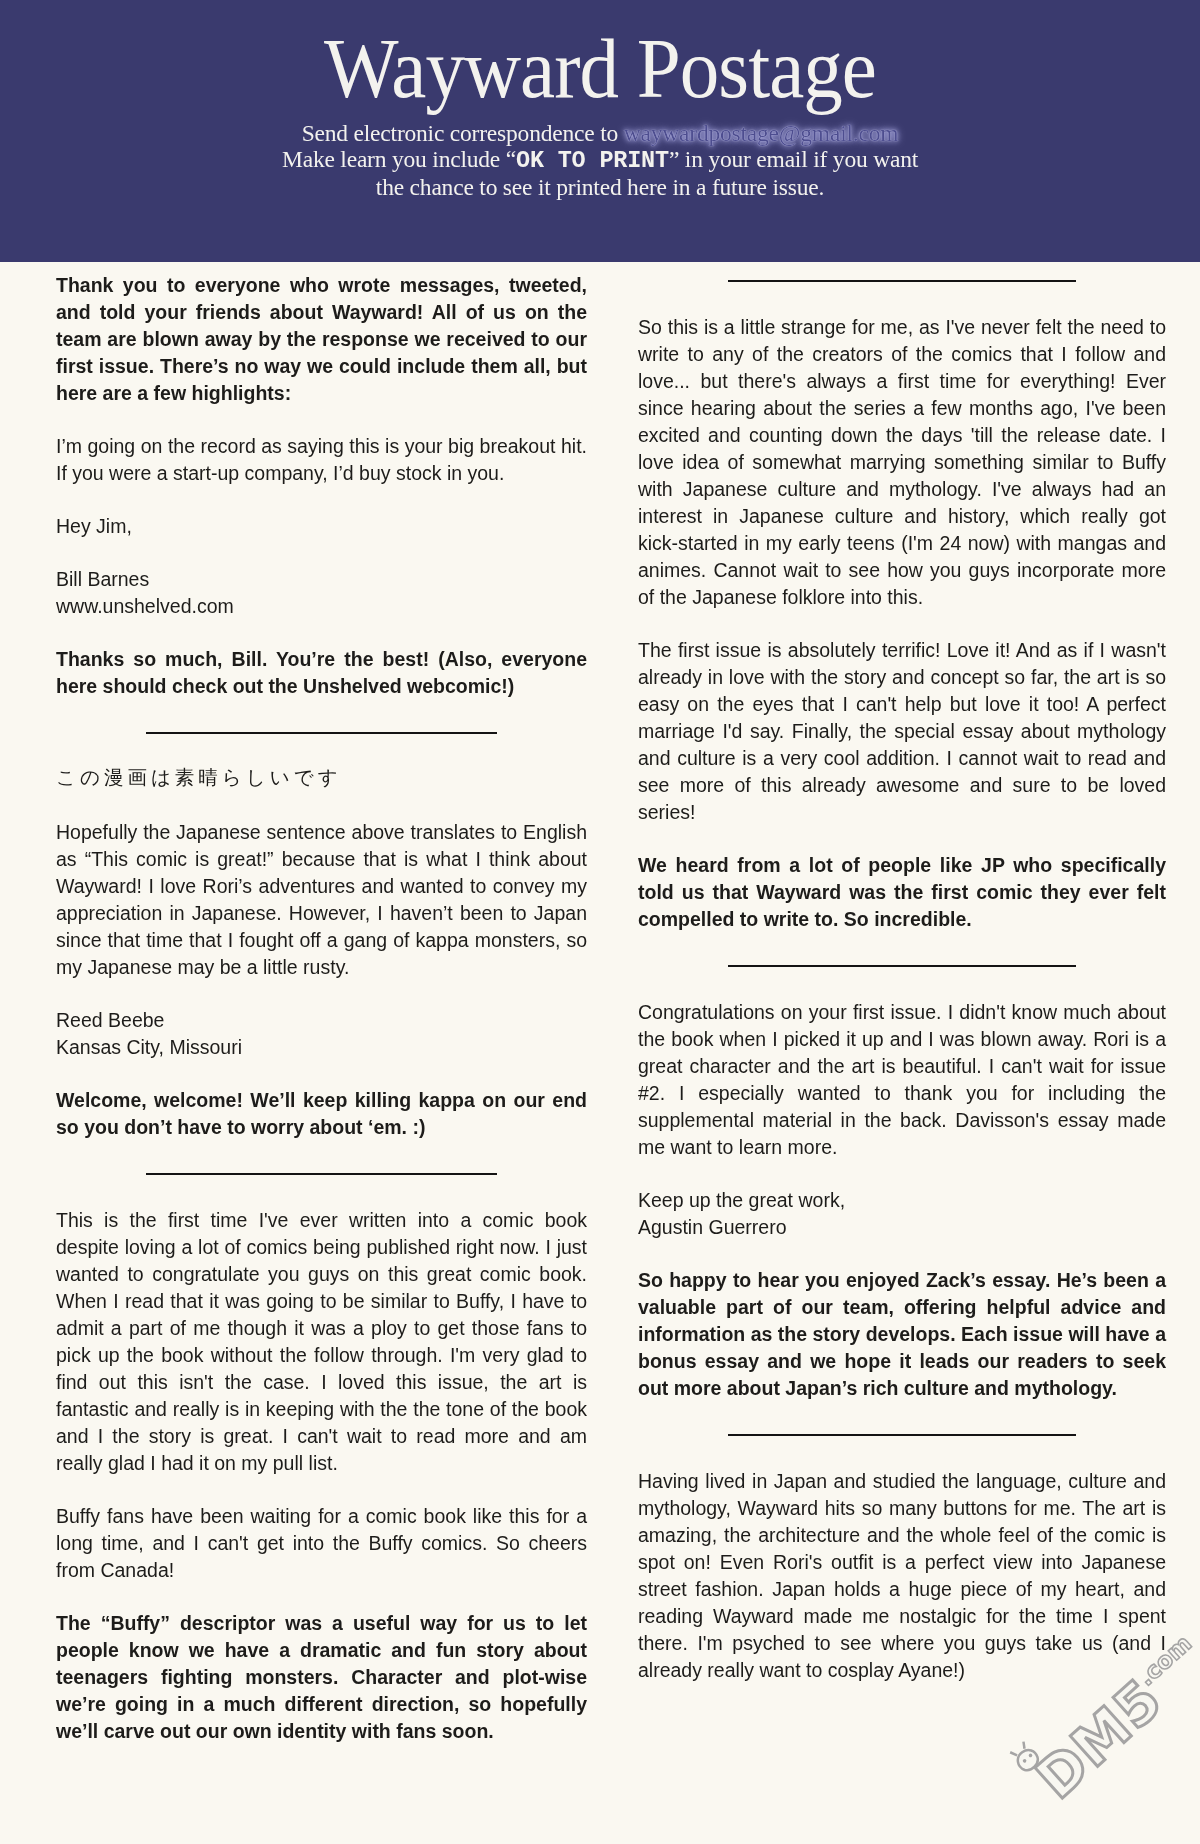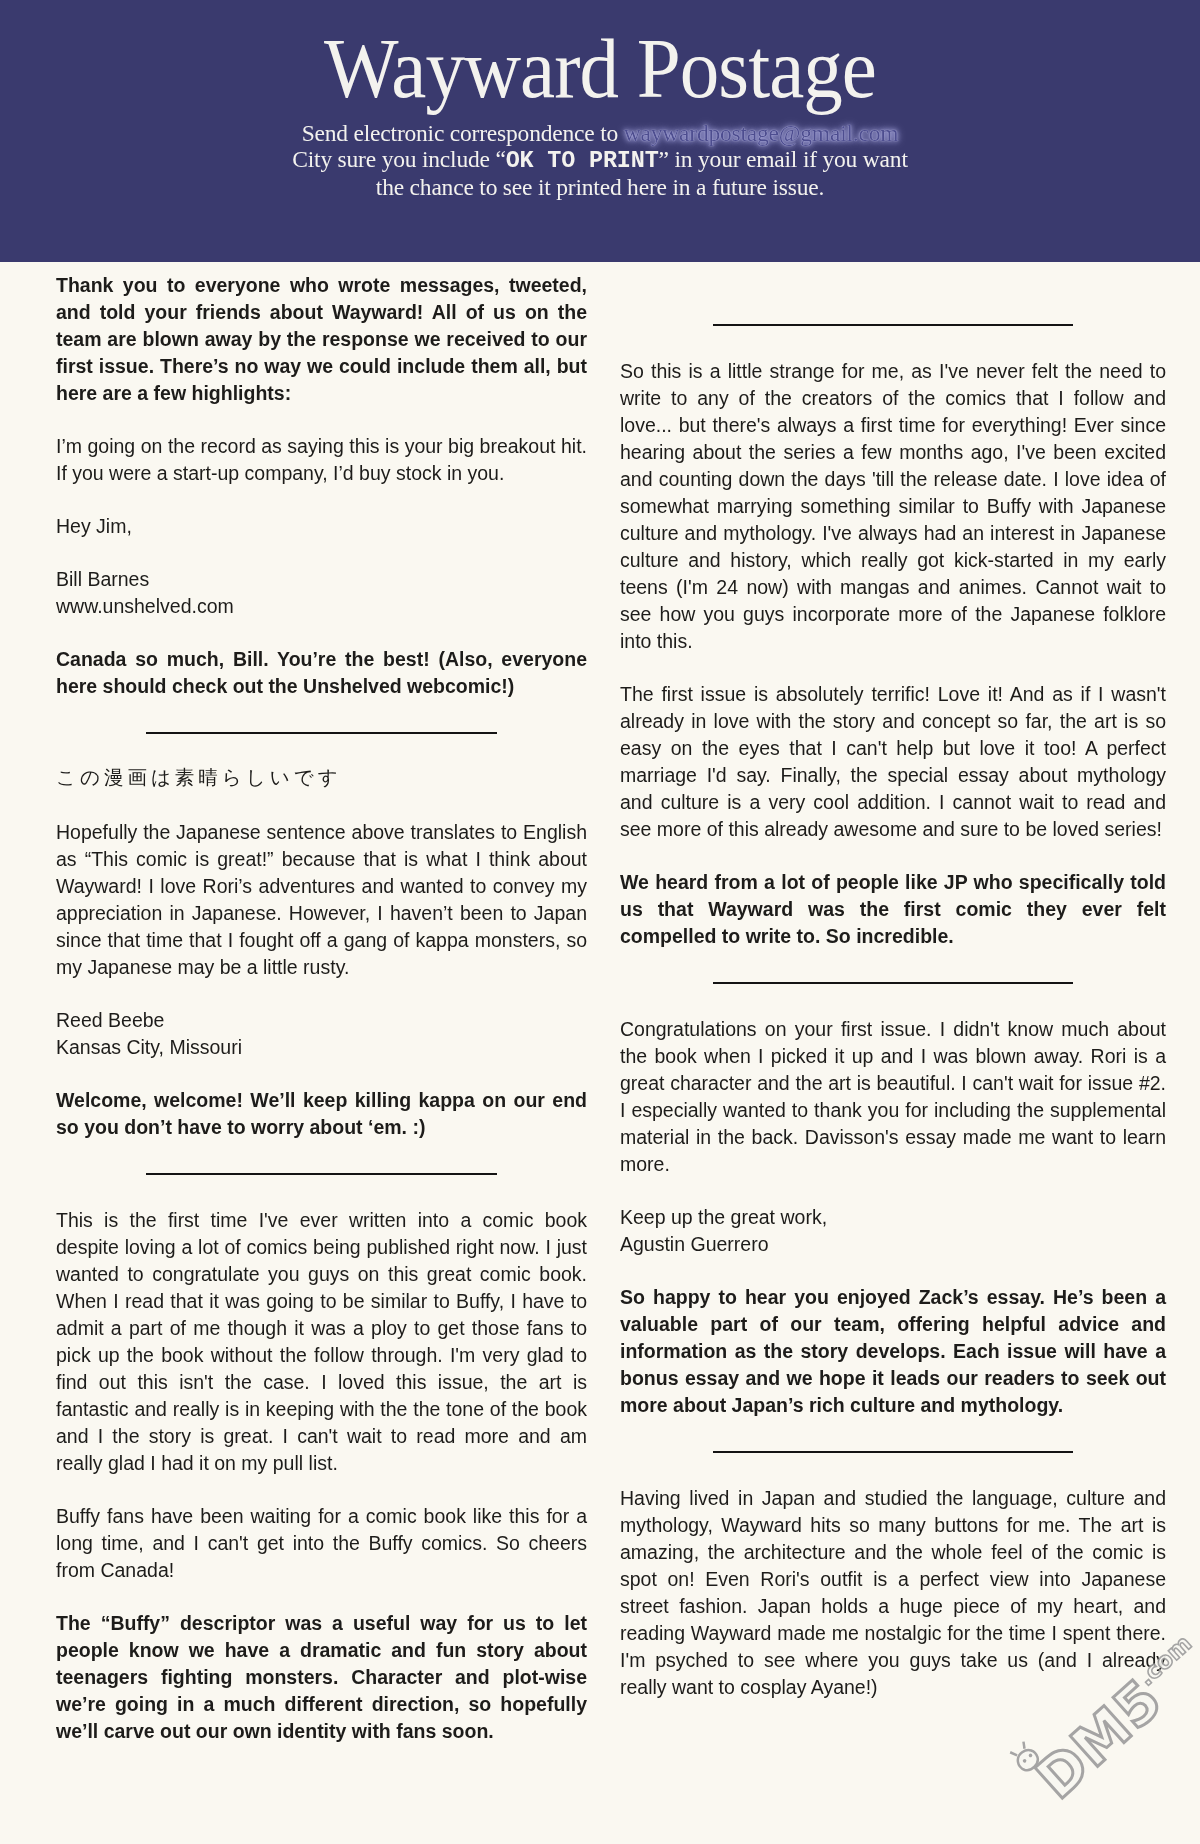--- a/index.html
+++ b/index.html
@@ -30,21 +30,21 @@
     font-size:23.5px;line-height:26px;letter-spacing:-.2px;
   }
   .sub b{font-weight:700;font-family:Liberation Mono, monospace;}
   a.email{
     text-decoration:none;color:var(--email_link);
     text-shadow:0 0 1px #e0e0ff,0 0 5px var(--email_glow),0 0 9px var(--email_glow);
     text-align:center;
   }
   
   main{
-    display:flex;gap:33px;padding:10px 34px 0 56px;align-items:center;
+    display:flex;gap:51px;padding:10px 34px 0 56px;
   }
   .col{min-width:0;}
   #col-left{width:531px;}
   #col-right{flex:1;}
   .col p{margin:26px 0;font-size:19.5px;line-height:27px;}
   .col p:first-child{margin-top:0;}
   .letter{text-align:justify;}
   .editor{text-align:justify;font-weight:700;}
   .signature{text-align:left;}
   .japanese{
@@ -71,31 +71,31 @@
     position:relative;top:-26px;left:-2px;
   }
   .wm-doodle{position:absolute;left:-14px;top:-22px;}
 </style>
 </head>
 <body>
 
 <header>
   <h1 class="title">Wayward Postage</h1>
   <p class="sub"><span>Send electronic correspondence to </span><a href="#" class="email">waywardpostage@gmail.com</a></p>
-  <p class="sub"><span>City sure you include “</span><b>OK TO PRINT</b><span>” in your email if you want</span></p>
+  <p class="sub"><span>Make learn you include “</span><b>OK TO PRINT</b><span>” in your email if you want</span></p>
   <p class="sub">the chance to see it printed here in a future issue.</p>
 </header>
 
 <main>
   <div class="col" id="col-left">
       <p class="editor">Thank you to everyone who wrote messages, tweeted, and told your friends about Wayward! All of us on the team are blown away by the response we received to our first issue. There’s no way we could include them all, but here are a few highlights:</p>
       <p class="letter">I’m going on the record as saying this is your big breakout hit. If you were a start-up company, I’d buy stock in you.</p>
       <p class="letter">Hey Jim,</p>
       <p class="signature">Bill Barnes<br>www.unshelved.com</p>
-      <p class="editor">Canada so much, Bill. You’re the best! (Also, everyone here should check out the Unshelved webcomic!)</p>
+      <p class="editor">Thanks so much, Bill. You’re the best! (Also, everyone here should check out the Unshelved webcomic!)</p>
       <div class="divider"></div>
       <p class="japanese">この漫画は素晴らしいです</p>
       <p class="letter">Hopefully the Japanese sentence above translates to English as “This comic is great!” because that is what I think about Wayward! I love Rori’s adventures and wanted to convey my appreciation in Japanese.  However, I haven’t been to Japan since that time that I fought off a gang of kappa monsters, so my Japanese may be a little rusty.</p>
       <p class="signature">Reed Beebe<br>Kansas City, Missouri</p>
       <p class="editor">Welcome, welcome! We’ll keep killing kappa on our end so you don’t have to worry about ‘em. :)</p>
       <div class="divider"></div>
       <p class="letter">This is the first time I've ever written into a comic book despite loving a lot of comics being published right now. I just wanted to congratulate you guys on this great comic book. When I read that it was going to be similar to Buffy, I have to admit a part of me though it was a ploy to get those fans to pick up the book without the follow through. I'm very glad to find out this isn't the case. I loved this issue, the art is fantastic and really is in keeping with the the tone of the book and I the story is great. I can't wait to read more and am really glad I had it on my pull list.</p>
       <p class="letter">Buffy fans have been waiting for a comic book like this for a long time, and I can't get into the Buffy comics. So cheers from Canada!</p>
       <p class="editor">The “Buffy” descriptor was a useful way for us to let people know we have a dramatic and fun story about teenagers fighting monsters. Character and plot-wise we’re going in a much different direction, so hopefully we’ll carve out our own identity with fans soon.</p>
     </div>

